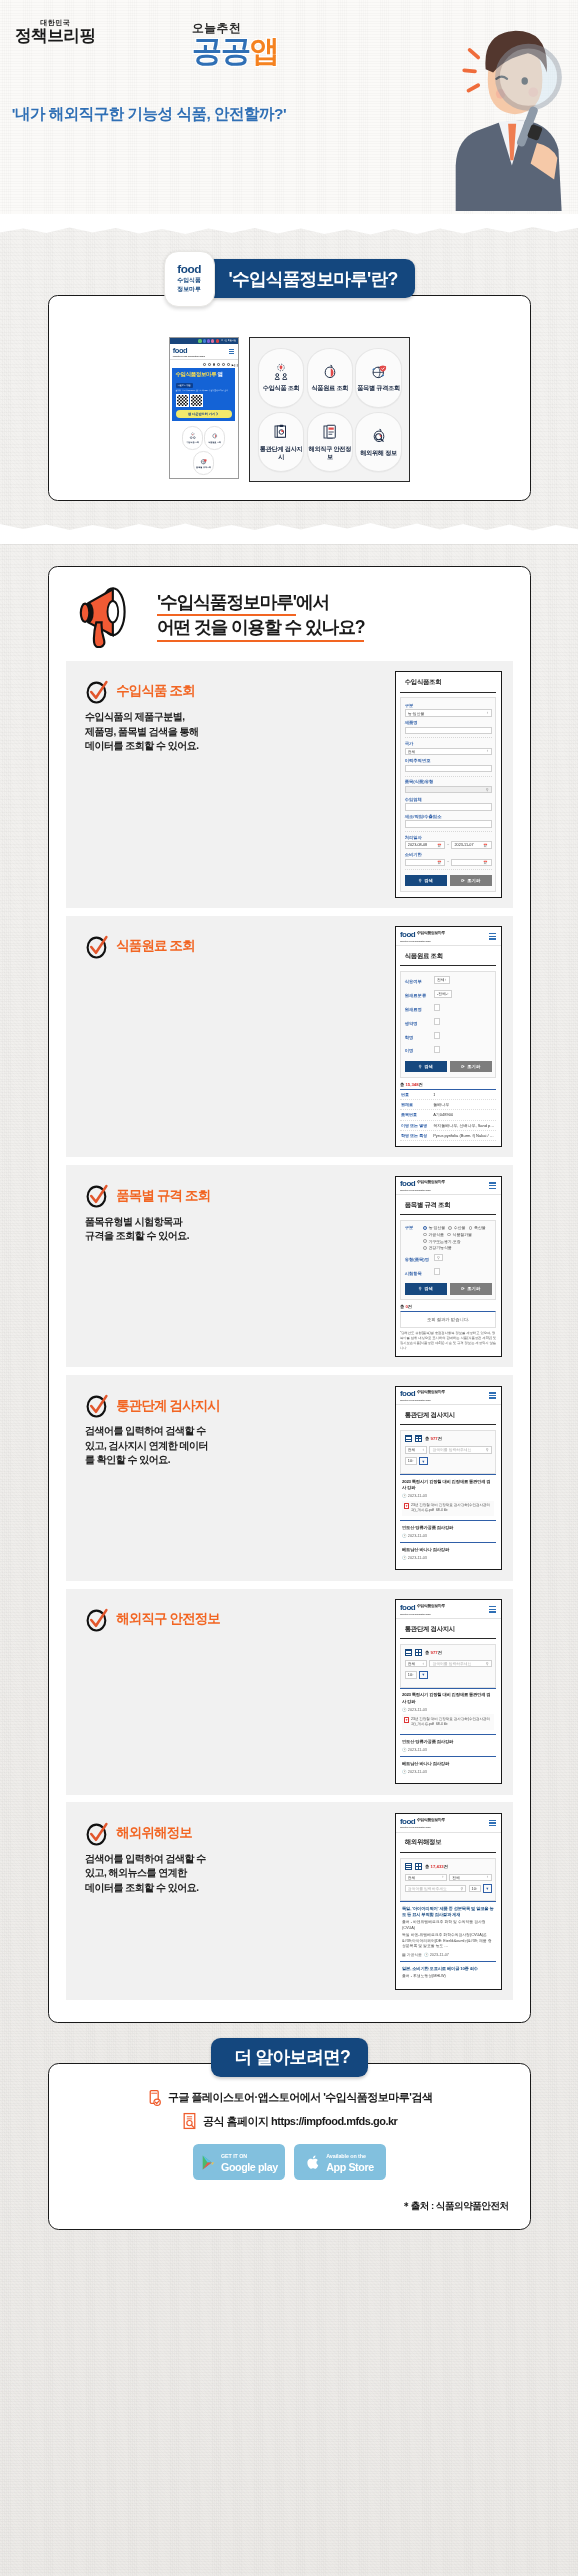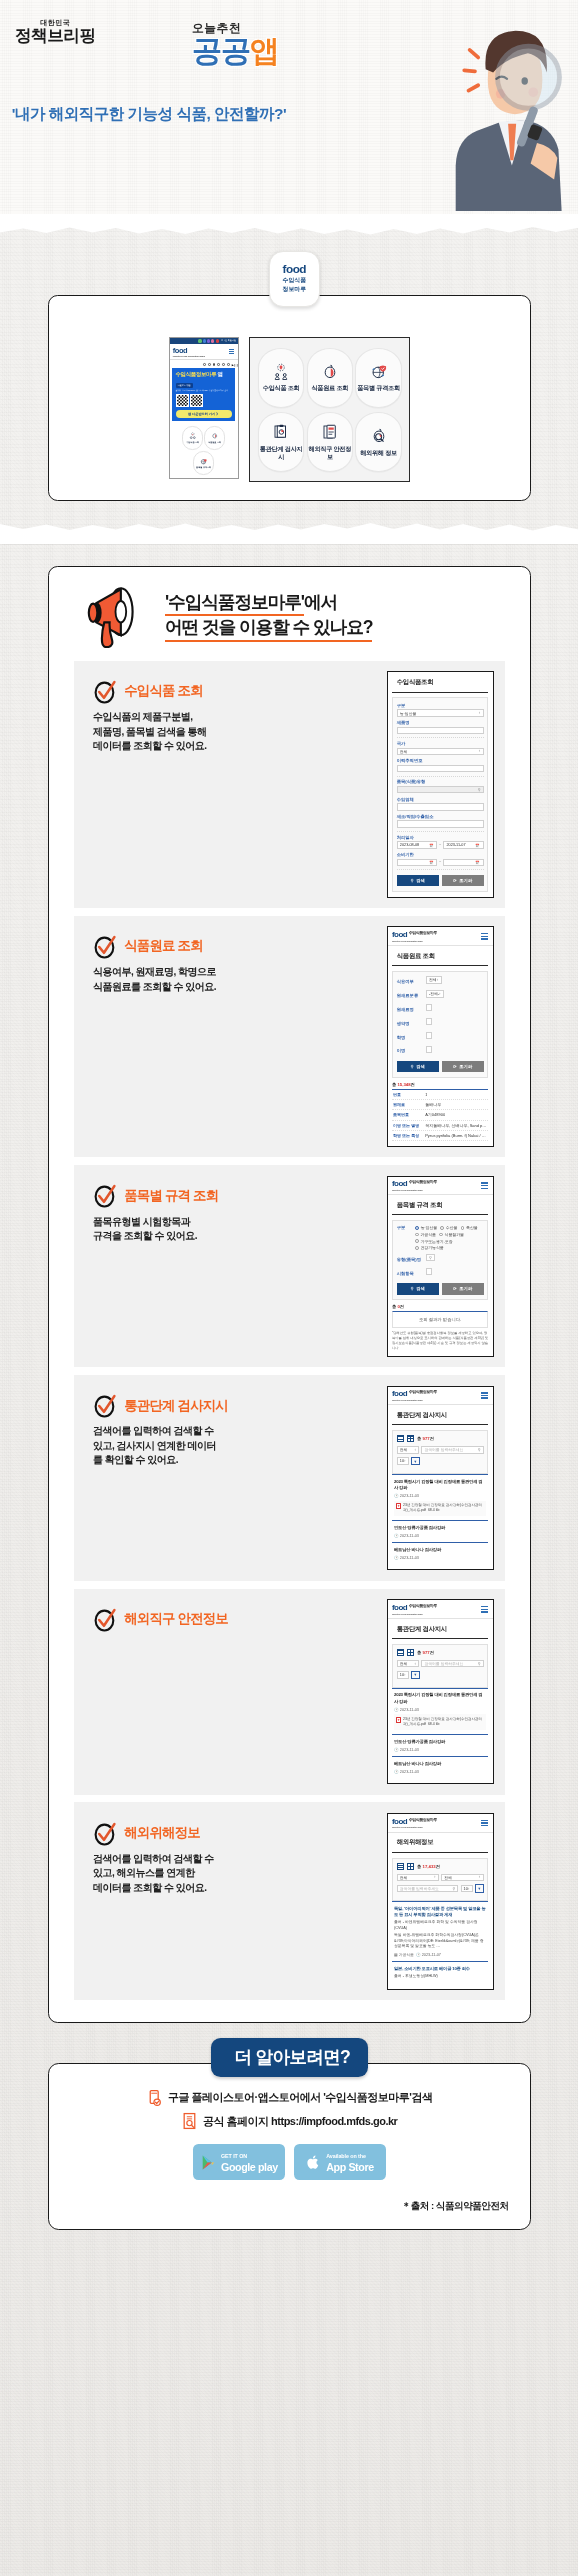--- a/index.html
+++ b/index.html
@@ -331,20 +331,21 @@
 
   <div class="sec">
     <div class="sec-inner" style="padding-top:11.8px;">
 
       <div class="pill-head">
         <div class="food-badge">
           <span class="fw">food</span>
           <span class="sub1">수입식품</span>
           <span class="sub2">정보마루</span>
         </div>
+        <div class="blue-pill">'수입식품정보마루'란?</div>
       </div>
 
       <div class="white-card">
 
         <div class="shots">
 
           <div class="mini-phone">
             <div class="mp-top">
               <span class="mp-dot" style="background:#5fbf6f"></span>
               <span class="mp-dot" style="background:#3f80d8"></span>
@@ -494,21 +495,21 @@
       </div>
     </div>
   </div>
 
   <div style="height:18px"></div>
   <div class="torn up"></div>
   <div style="height:21.4px"></div>
 
   <div class="sec">
     <div class="sec-inner">
-      <div class="white-card" style="padding:0 16px 14px;">
+      <div class="white-card" style="padding:0 8px 14px;">
 
         <div class="mega-head">
           <svg width="71" height="63" viewBox="0 0 132 118">
             <ellipse cx="76" cy="50" rx="22" ry="44" fill="#fff" stroke="#111" stroke-width="4"></ellipse>
             <path d="M76 8 L30 34 L30 70 L76 94 Z" fill="#f15a34" stroke="#111" stroke-width="4"></path>
             <ellipse cx="31" cy="52" rx="9" ry="19" fill="#111"></ellipse>
             <ellipse cx="24" cy="52" rx="8" ry="17" fill="#f15a34" stroke="#111" stroke-width="4"></ellipse>
             <path d="M45 70 q-6 22 -4 38 q1 10 12 8 q10 -3 6 -15 q-5 -16 -4 -31z" fill="#f15a34" stroke="#111" stroke-width="4"></path>
             <ellipse cx="76" cy="50" rx="10" ry="20" fill="#fff" stroke="#111" stroke-width="3.5"></ellipse>
           </svg>
@@ -602,22 +603,20 @@
 
         <div class="feature">
           <div class="f-left">
             <div class="f-title-row">
               <svg class="check-ico" viewBox="0 0 48 48">
                 <ellipse cx="22" cy="26" rx="17" ry="19" fill="none" stroke="#111" stroke-width="4"></ellipse>
                 <path d="M12 25 L21 36 L41 6" fill="none" stroke="#e2562c" stroke-width="5" stroke-linecap="round" stroke-linejoin="round"></path>
               </svg>
               <span class="f-title">식품원료 조회</span>
             </div>
-            <div class="f-desc" style="white-space:pre-line">식용여부, 원재료명, 학명으로
-식품원료를 조회할 수 있어요.</div>
           </div>
 
           <div class="appshot">
             <div class="as-head">
               <span class="as-food">
                 <span>food</span><b>수입식품정보마루</b>
                 <small>Imported Food Information Maru</small>
               </span>
               <span class="as-burger">
                   <i></i>

